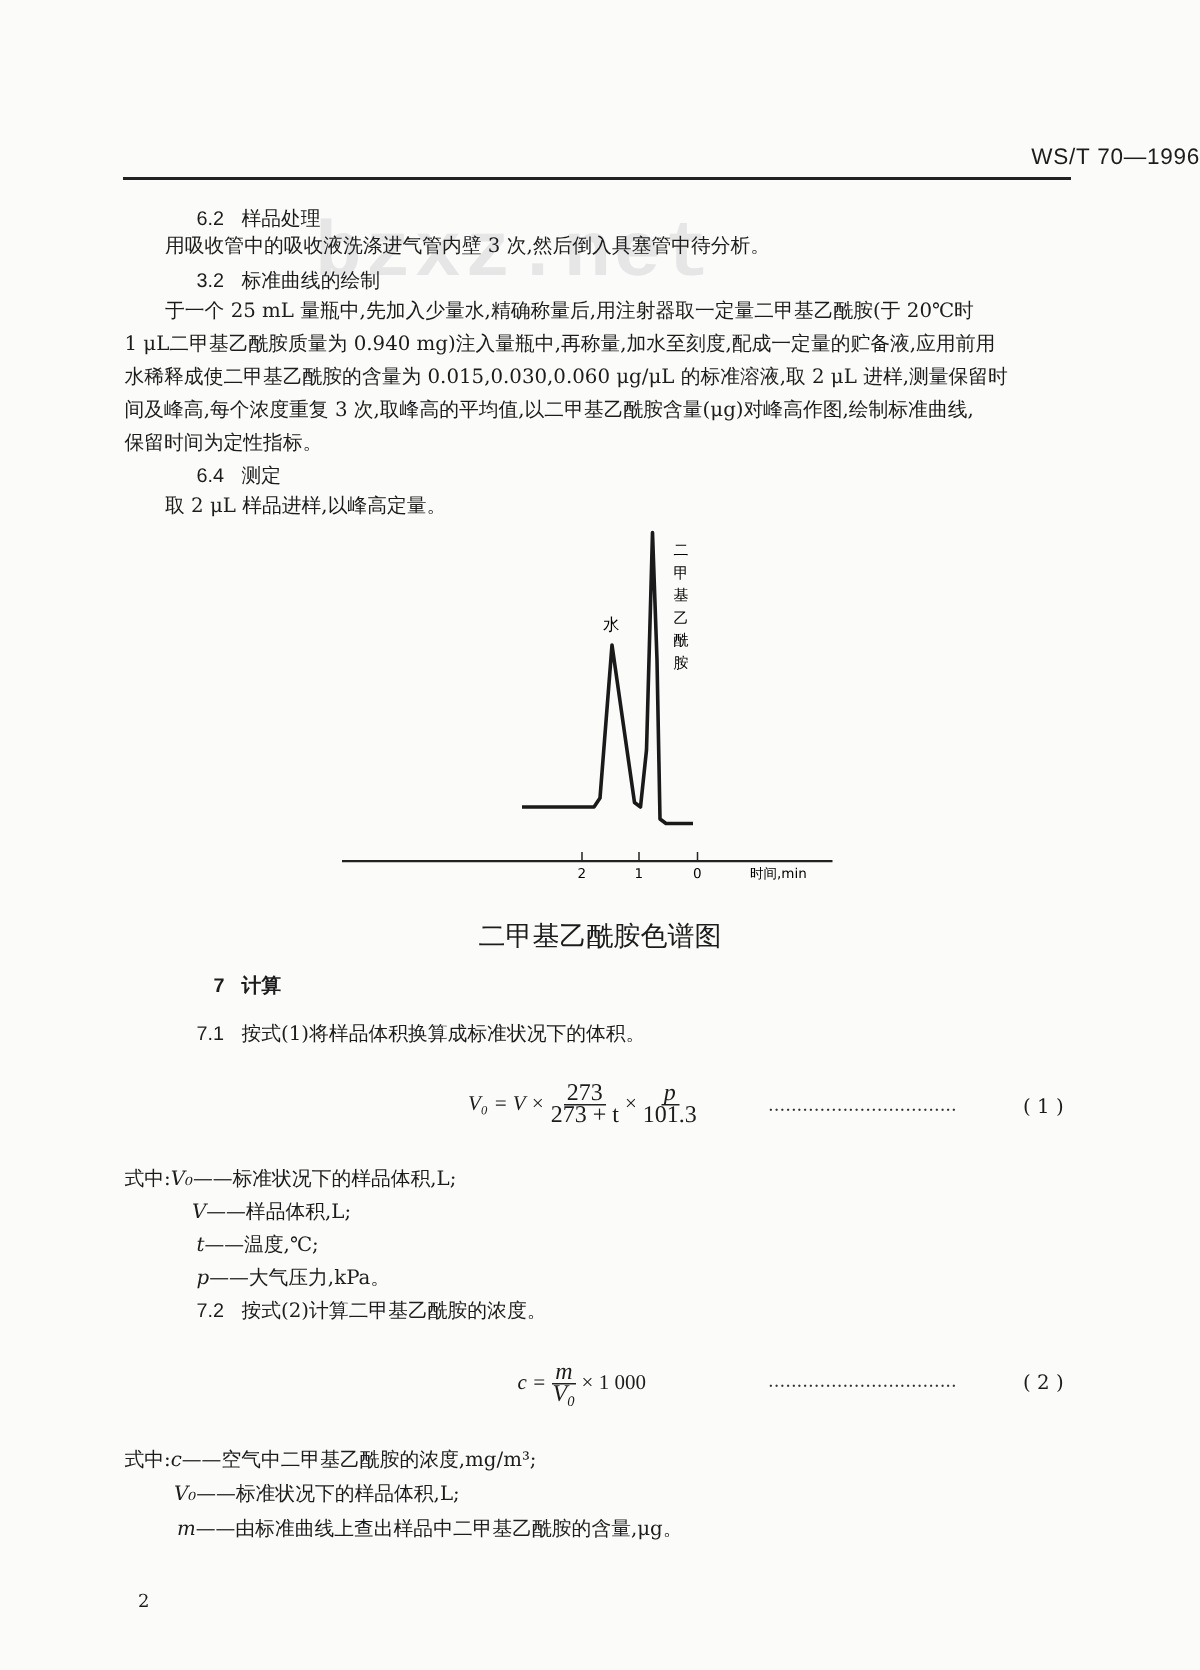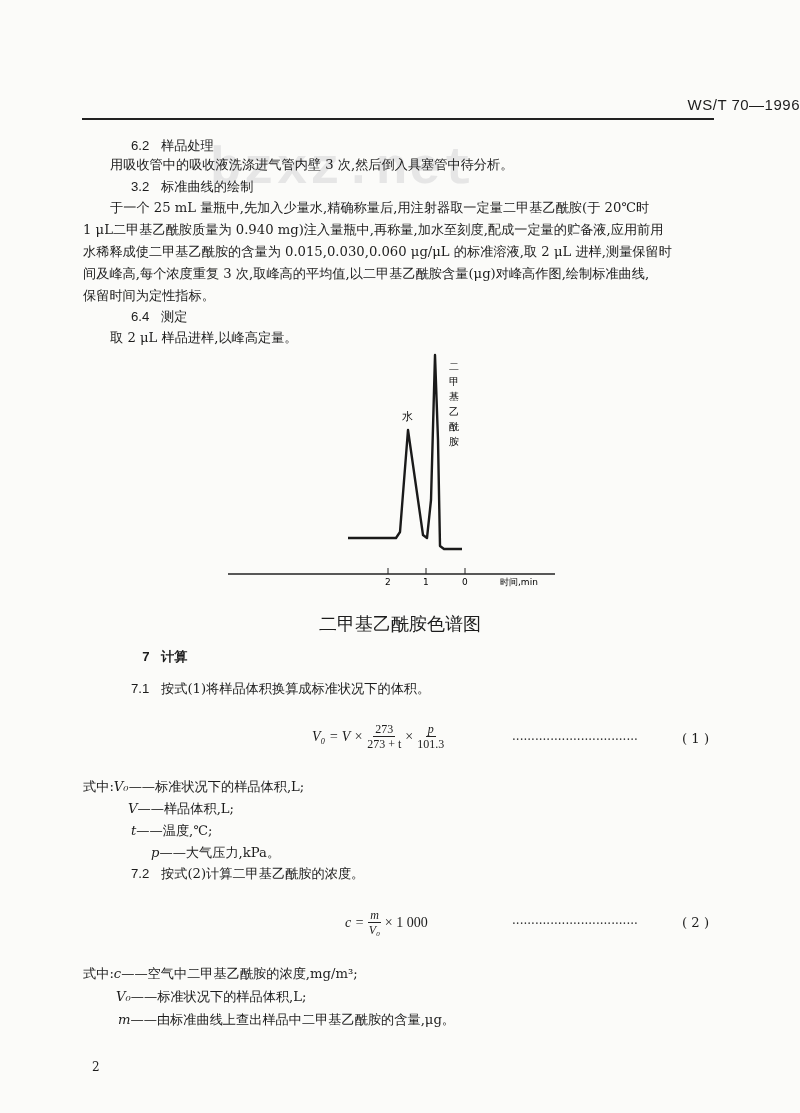--- a/index.html
+++ b/index.html
@@ -10,21 +10,21 @@
   .abs { position: absolute; }
   .header-title { left: 0; width: 800px; top: 96px; text-align: right; font-size: 15px; letter-spacing: 0.5px; font-family: "Liberation Sans", sans-serif; }
   .header-rule { left: 82px; width: 632px; top: 118px; height: 1.5px; background: #222; }
   .watermark { left: 210px; top: 140px; font-family: Liberation Mono, monospace; font-weight: bold; font-size: 52px; color: #e6e6e6; letter-spacing: 2px; z-index: 0; }
   .line { font-size: 13.2px; line-height: 18px; white-space: nowrap; z-index: 1; }
   .sec { font-size: 13.2px; }
   .sec-num { display: inline-block; width: 30px; font-family: "Liberation Sans", sans-serif; margin-left: 48px; }
   .sec-bold { font-weight: bold; }
   .caption { left: 0; width: 800px; text-align: center; top: 612px; font-size: 18px; }
   .formula { font-family: "Liberation Serif", serif; font-size: 14px; display: flex; align-items: center; white-space: nowrap; z-index: 1; }
-  .frac { display: inline-flex; flex-direction: column; align-items: center; margin: 0 4px; font-size: 12px; line-height: 14px; }
+  .frac { display: inline-flex; flex-direction: column; align-items: center; margin: 0 4px; font-size: 16px; line-height: 14px; }
   .frac .num { border-bottom: 1px solid #222; padding: 0 2px; }
   .i { font-style: italic; }
   .dots { letter-spacing: 0px; color: #333; font-size: 12px; }
   .page-no { left: 92px; top: 1060px; font-size: 12px; }
   svg text { font-family: "DejaVu Sans", sans-serif; }
 </style>
 </head>
 <body>
 
 <div class="abs header-title">WS/T 70—1996</div>
@@ -96,21 +96,21 @@
 
 <div class="abs line" style="left:83px; top:778px;">
   <span>式中:</span><span class="i">V₀</span><span>——标准状况下的样品体积,L;</span>
 </div>
 <div class="abs line" style="left:128px; top:800px;">
   <span class="i">V</span><span>——样品体积,L;</span>
 </div>
 <div class="abs line" style="left:131px; top:822px;">
   <span class="i">t</span><span>——温度,℃;</span>
 </div>
-<div class="abs line" style="left:131px; top:844px;margin-left:20px;">
+<div class="abs line" style="left:131px; top:844px;">
   <span class="i">p</span><span>——大气压力,kPa。</span>
 </div>
 
 <div class="abs line sec" style="left:83px; top:865px;">
   <span class="sec-num">7.2</span><span>按式(2)计算二甲基乙酰胺的浓度。</span>
 </div>
 
 <div class="abs formula" style="left:345px; top:908px;">
   <span class="i">c =</span>
   <span class="frac">

